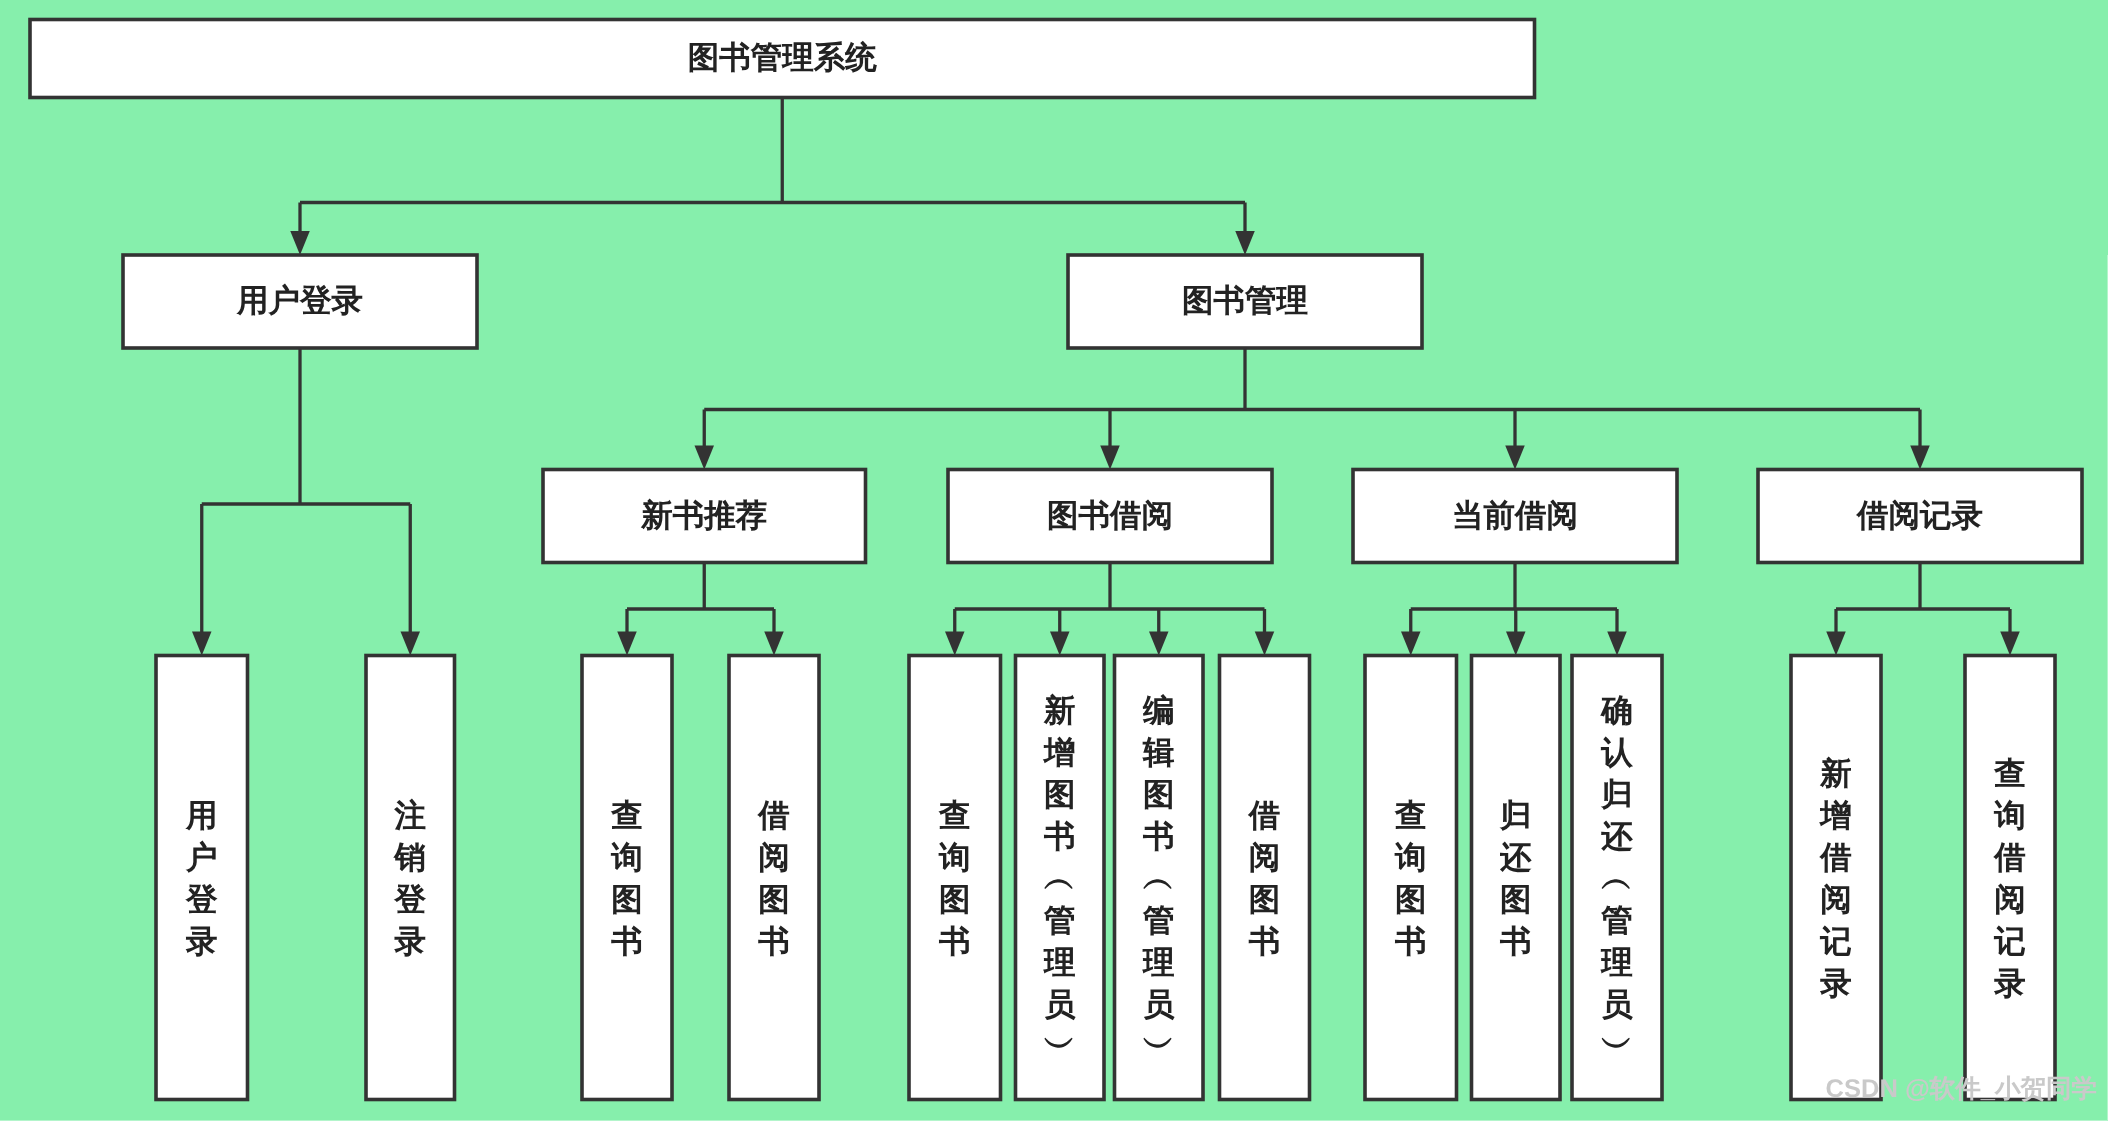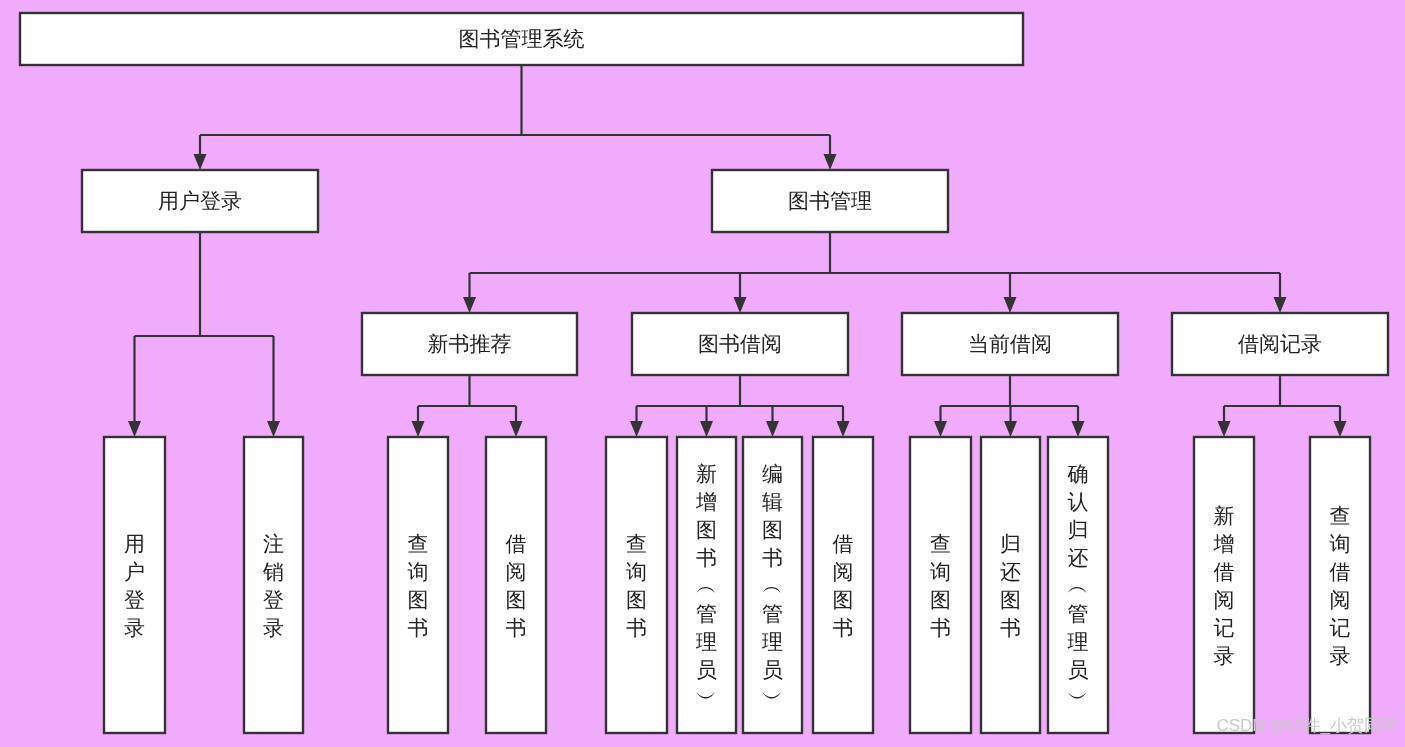--- a/index.html
+++ b/index.html
@@ -12,21 +12,22 @@
     width: 1405px;
     height: 747px;
     font-family: "Liberation Sans", "DejaVu Sans", sans-serif;
     overflow: hidden;
     position: relative;
   }
   #diagram-root {
     position: relative;
     width: 1405px;
     height: 747px;
-    background: #f0abfc;
+    background: #86efac;
+    font-weight: bold;
   }
   svg#flowchart {
     position: absolute;
     left: 0;
     top: 0;
     width: 1405px;
     height: 747px;
     display: block;
   }
   .node-rect {

